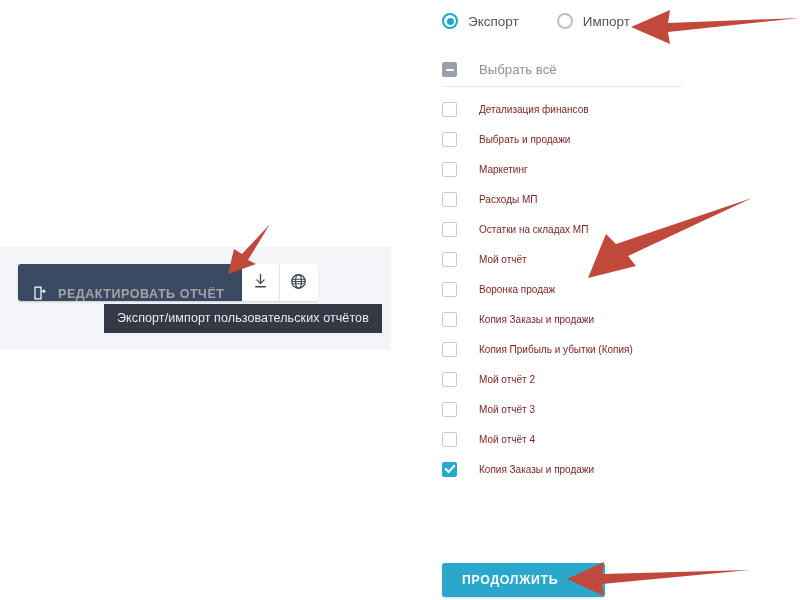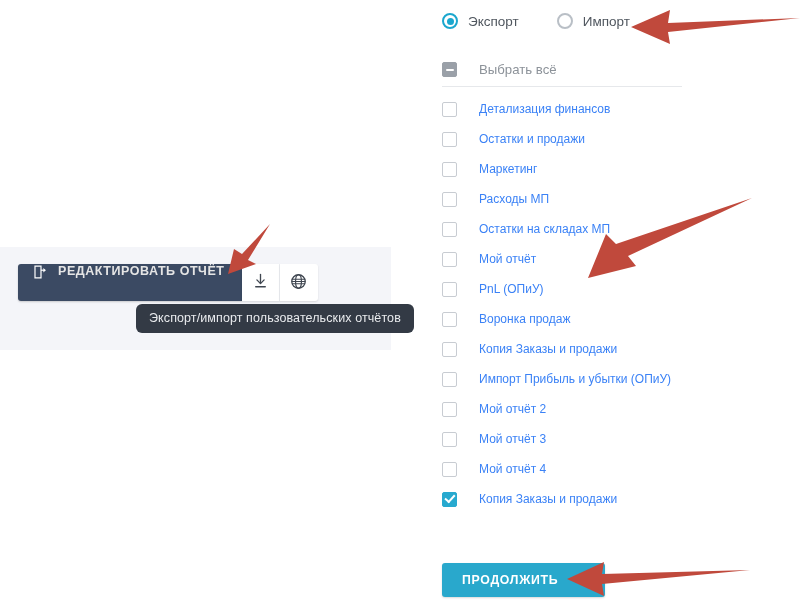--- a/index.html
+++ b/index.html
@@ -20,24 +20,24 @@
     background: #f4f5f9;
   }
   .toolbar-row {
     position: absolute;
     left: 18px; top: 17px;
     display: flex; align-items: stretch;
   }
   .edit-report-btn {
     height: 37px;
     background: #3b4a63;
-    color: #e5e5e5;
+    color: #a3a3a3;
     border: none;
     border-radius: 3px 0 0 3px;
-    display: flex; align-items: flex-start;
+    display: flex; align-items: flex-end;
     gap: 10px;
     padding: 0 17px 0 14px;
     font-size: 12.5px;
     font-weight: bold;
     letter-spacing: 0.55px;
     text-transform: uppercase;
     cursor: pointer;
     white-space: nowrap;
     box-shadow: 0 1px 2px rgba(0,0,0,.18);
   }
@@ -53,24 +53,23 @@
   .icon-sq-btn.first { border-right: 1px solid #eceef2; }
   .icon-sq-btn.last { border-radius: 0 3px 3px 0; }
 
   .tooltip {
     position: absolute;
     left: 104px; top: 304px;
     background: #333a45;
     color: #e9ebee;
     font-size: 12.5px;
     padding: 7px 13px 8px;
-    border-radius: 6px;
+    border-radius: 0;
     white-space: nowrap;
     letter-spacing: .1px;
-    margin-left: 32px;
   }
 
   
   .right-panel {
     position: absolute;
     left: 438px; top: 0;
     width: 362px; height: 460px;
   }
   .radio-row {
     position: absolute;
@@ -133,21 +132,21 @@
     border-width: 0 2px 2px 0;
     transform: rotate(42deg) translate(-1px,-1px);
   }
 
   .opt-list { position:absolute; left: 4px; top: 94px; width: 330px; }
   .opt-row {
     height: 30px;
     display: flex; align-items: center; gap: 22px;
     cursor: pointer;
   }
-  .opt-label { font-size: 12px; color: #3b82f6; white-space: nowrap; }
+  .opt-label { font-size: 10px; color: #7f1d1d; white-space: nowrap; }
   .select-all-label { font-size: 13.2px; color: #8c9299; }
 
   .continue-btn {
     position: absolute;
     left: 4px; top: 563px;
     height: 34px;
     background: #29a8cc;
     color: #fff;
     border: none; border-radius: 3px;
     padding: 0 20px;
@@ -228,53 +227,49 @@
     </label>
     <div class="divider"></div>
 
     <div class="opt-list" id="opt-list">
         <label class="opt-row">
           <span class="cb"></span>
           <span class="opt-label">Детализация финансов</span>
         </label>
         <label class="opt-row">
           <span class="cb"></span>
-          <span class="opt-label">Остатки и продажи</span>
+          <span class="opt-label">Выбрать и продажи</span>
         </label>
         <label class="opt-row">
           <span class="cb"></span>
           <span class="opt-label">Маркетинг</span>
         </label>
         <label class="opt-row">
           <span class="cb"></span>
           <span class="opt-label">Расходы МП</span>
         </label>
         <label class="opt-row">
           <span class="cb"></span>
           <span class="opt-label">Остатки на складах МП</span>
         </label>
         <label class="opt-row">
           <span class="cb"></span>
           <span class="opt-label">Мой отчёт</span>
         </label>
         <label class="opt-row">
           <span class="cb"></span>
-          <span class="opt-label">PnL (ОПиУ)</span>
-        </label>
-        <label class="opt-row">
-          <span class="cb"></span>
           <span class="opt-label">Воронка продаж</span>
         </label>
         <label class="opt-row">
           <span class="cb"></span>
           <span class="opt-label">Копия Заказы и продажи</span>
         </label>
         <label class="opt-row">
           <span class="cb"></span>
-          <span class="opt-label">Импорт Прибыль и убытки (ОПиУ)</span>
+          <span class="opt-label">Копия Прибыль и убытки (Копия)</span>
         </label>
         <label class="opt-row">
           <span class="cb"></span>
           <span class="opt-label">Мой отчёт 2</span>
         </label>
         <label class="opt-row">
           <span class="cb"></span>
           <span class="opt-label">Мой отчёт 3</span>
         </label>
         <label class="opt-row">

